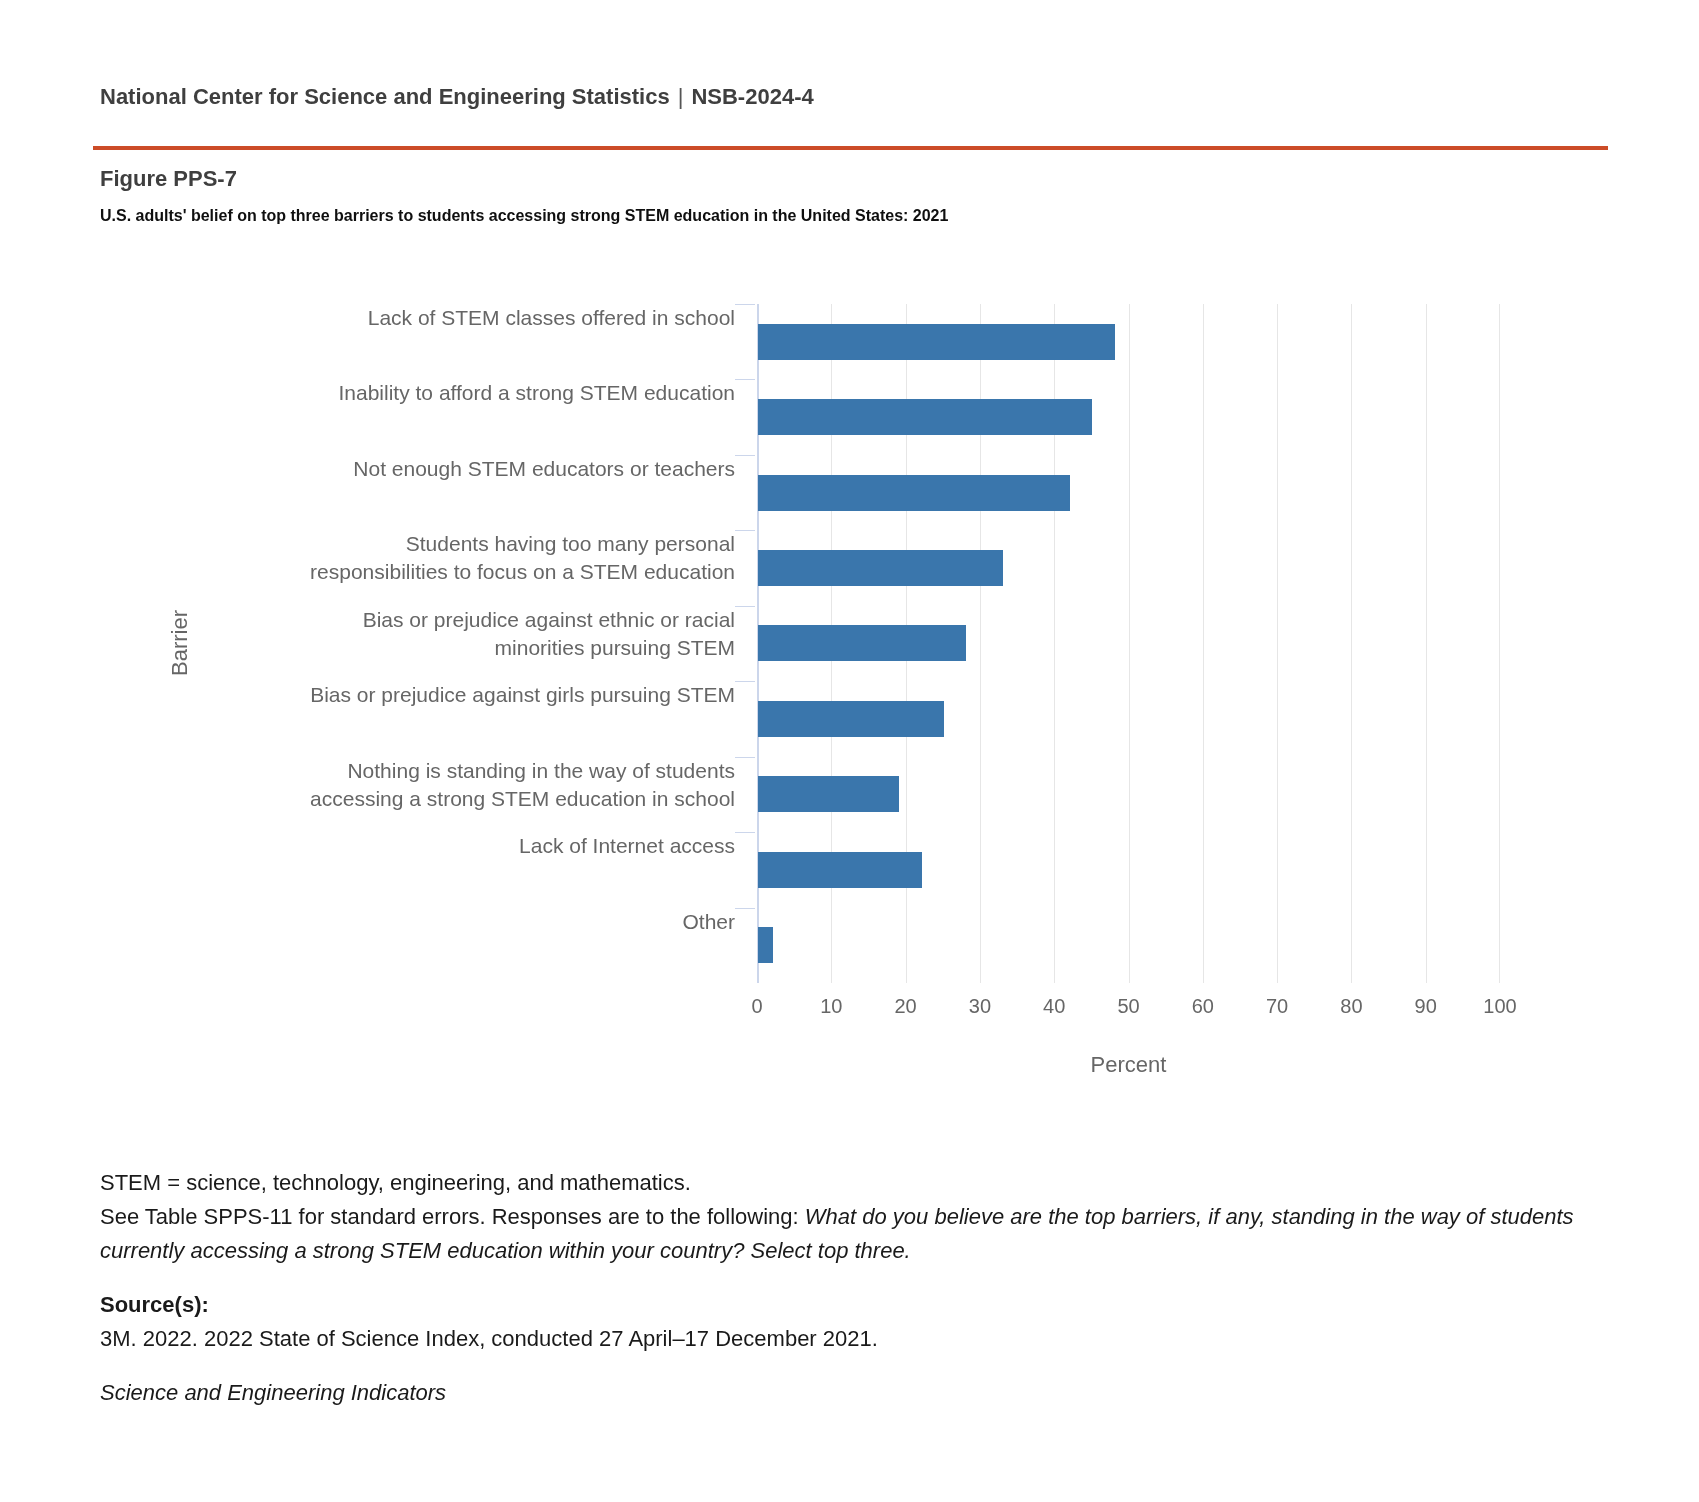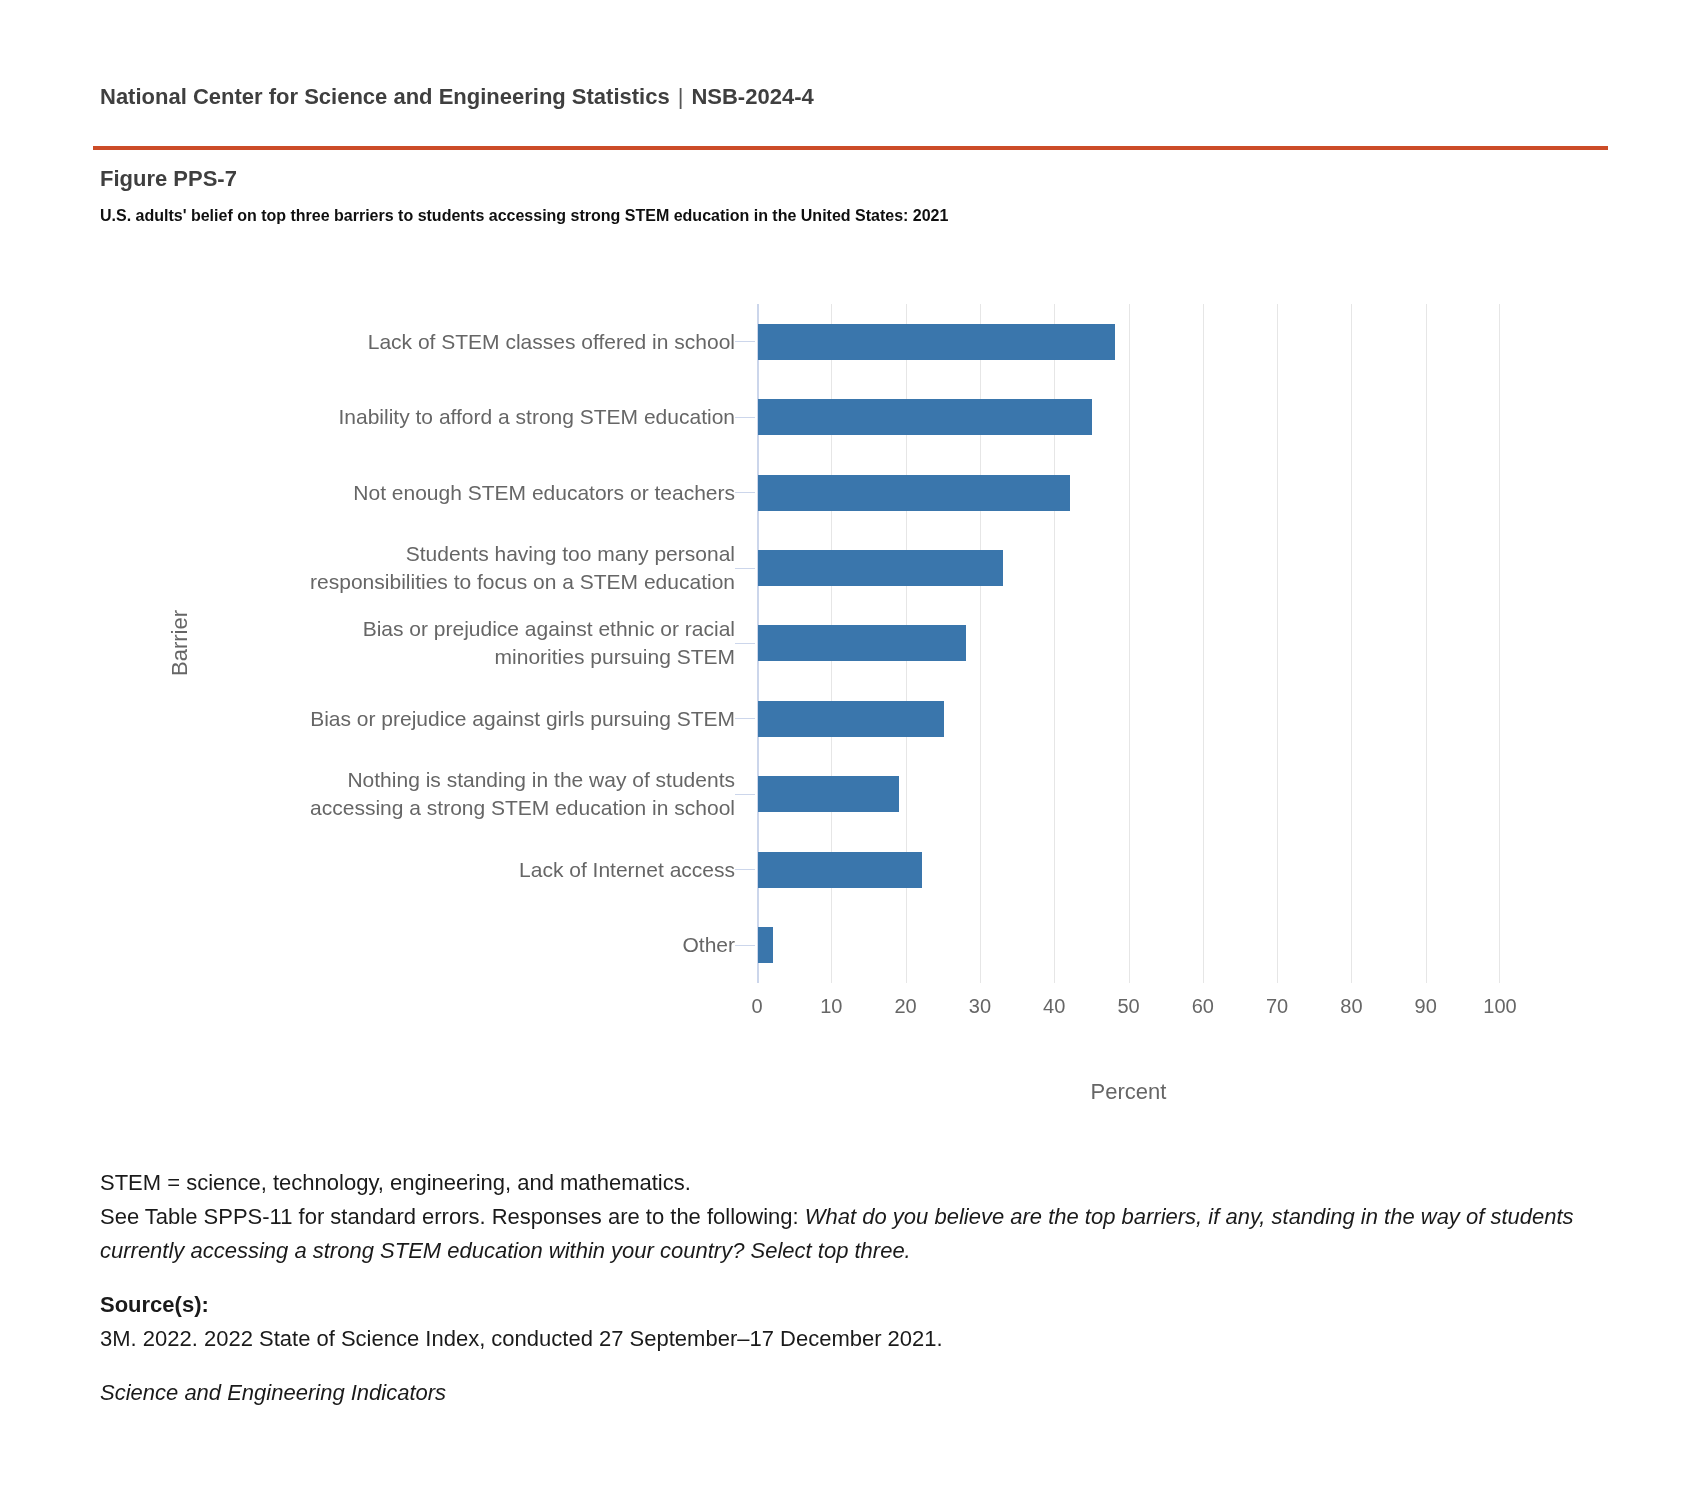--- a/index.html
+++ b/index.html
@@ -13,30 +13,30 @@
   .divider{position:absolute;left:93px;top:146px;width:1515px;height:4px;background:#cc4c28;}
   .fig-label{position:absolute;left:100px;top:166px;font-size:22px;font-weight:bold;color:#3f3f3f;}
   .fig-title{position:absolute;left:100px;top:207px;font-size:16px;font-weight:bold;color:#0f0f0f;}
 
   
   .chart{position:absolute;left:95px;top:304px;width:1520px;height:800px;}
   .plot-bg{position:absolute;left:662px;top:0;width:743px;height:679px;}
   .plot-bg .gl{position:absolute;top:0;width:1px;height:679px;background:#e6e6e6;}
   .axis-line{position:absolute;left:0;top:0;width:2px;height:679px;background:#ccd6eb;}
   .rows{position:absolute;left:0;top:0;width:1405px;height:679px;display:flex;flex-direction:column;z-index:1;}
-  .row{flex:1;display:flex;align-items:center;}
+  .row{flex:1;display:flex;align-items:flex-start;}
   .cat-label{width:640px;text-align:right;color:#666666;font-size:21px;line-height:28px;}
   .tick-cell{width:22px;display:flex;align-items:center;}
   .tick-dash{width:20px;height:1px;background:#ccd6eb;}
   .bar-area{position:relative;width:743px;height:100%;}
   .bar{position:absolute;left:1px;top:50%;transform:translateY(-50%);height:36px;background:#3a76ac;}
   .xticks{position:absolute;left:662px;top:691px;width:743px;height:28px;}
   .xticks span{position:absolute;width:60px;text-align:center;font-size:20px;color:#666666;}
   .xlabel{position:absolute;left:662px;top:748px;width:743px;text-align:center;
-          font-size:22px;color:#666666;margin-top:27px;}
+          font-size:22px;color:#666666;}
   .ylabel{position:absolute;left:85px;top:339px;transform:translate(-50%,-50%) rotate(-90deg);
           font-size:22px;color:#666666;white-space:nowrap;}
 
   
   .notes{position:absolute;left:100px;top:1146px;width:1500px;font-size:22px;line-height:34px;color:#1a1a1a;margin-top:20px;}
   .notes p{margin:0;}
   .notes .h{font-weight:bold;}
   .mt{margin-top:16px !important;}
   .mt2{margin-top:20px !important;}
   .footer-ital{font-style:italic;}
@@ -197,17 +197,17 @@
     </div>
 
     <div class="xlabel">Percent</div>
     <div class="ylabel">Barrier</div>
   </div>
 
   <div class="notes">
     <p>STEM = science, technology, engineering, and mathematics.</p>
     <p><span>See Table SPPS-11 for standard errors. Responses are to the following: </span><em>What do you believe are the top barriers, if any, standing in the way of students currently accessing a strong STEM education within your country? Select top three.</em></p>
     <p class="h mt2">Source(s):</p>
-    <p>3M. 2022. 2022 State of Science Index, conducted 27 September–17 December 2021.</p>
+    <p>3M. 2022. 2022 State of Science Index, conducted 27 April–17 December 2021.</p>
     <p class="footer-ital mt2">Science and Engineering Indicators</p>
   </div>
 
 </div>
 
 </body></html>

